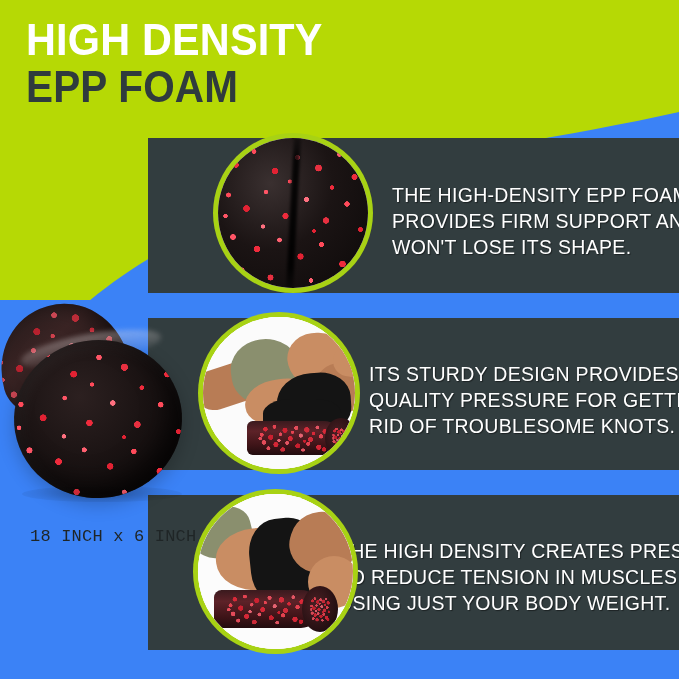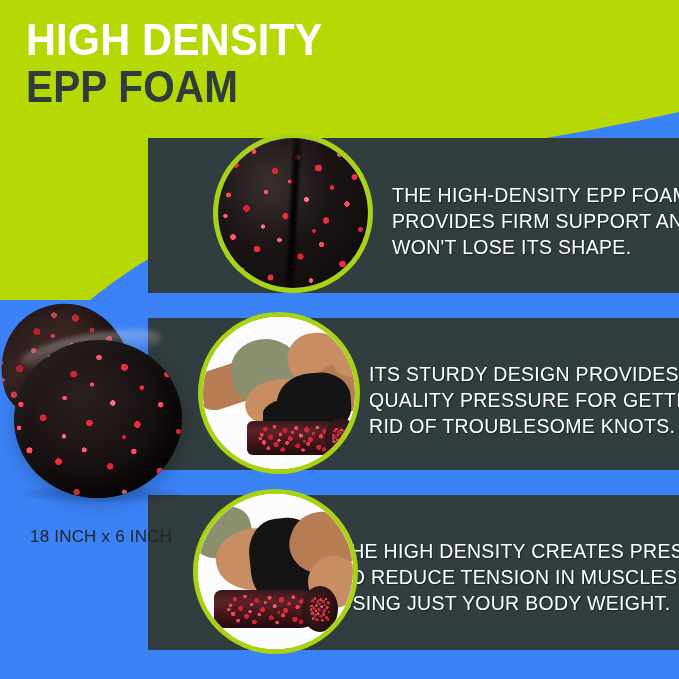--- a/index.html
+++ b/index.html
@@ -200,21 +200,21 @@
     width: 160px;
     height: 16px;
     border-radius: 50%;
     background: radial-gradient(ellipse, rgba(0,0,0,0.18), rgba(0,0,0,0));
   }
 
   .size-caption {
     position: absolute;
     left: 30px;
     top: 527px;
-    font-family: Liberation Sans, sans-serif;
+    font-family: Liberation Mono, monospace;
     font-size: 17px;
     font-weight: 400;
     color: #1f2526;
     letter-spacing: 0.2px;
     white-space: nowrap;
     z-index: 6;
   }
 
   
   .photo-scene { position: absolute; inset: 0; background: #fdfdfd; }

